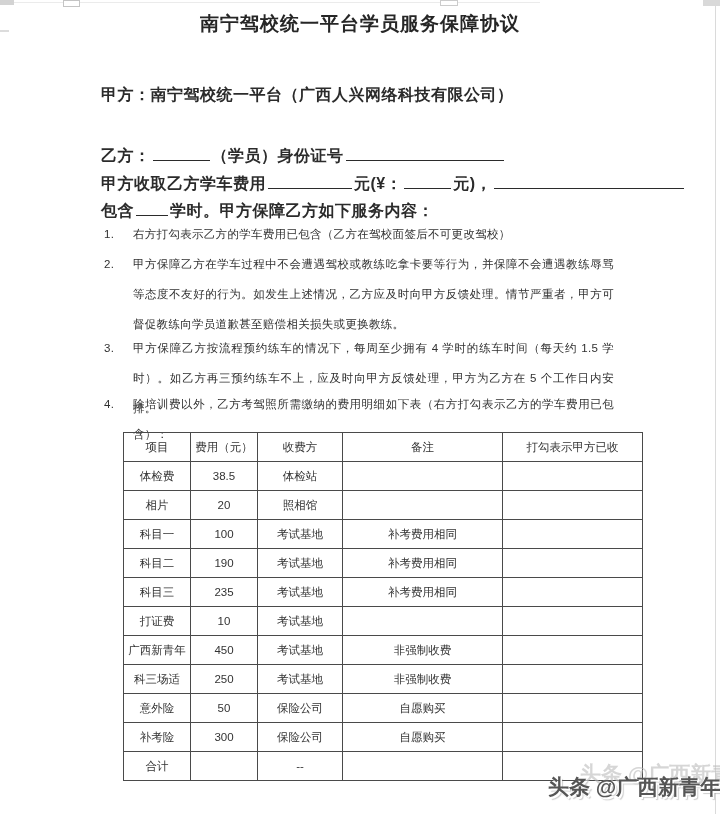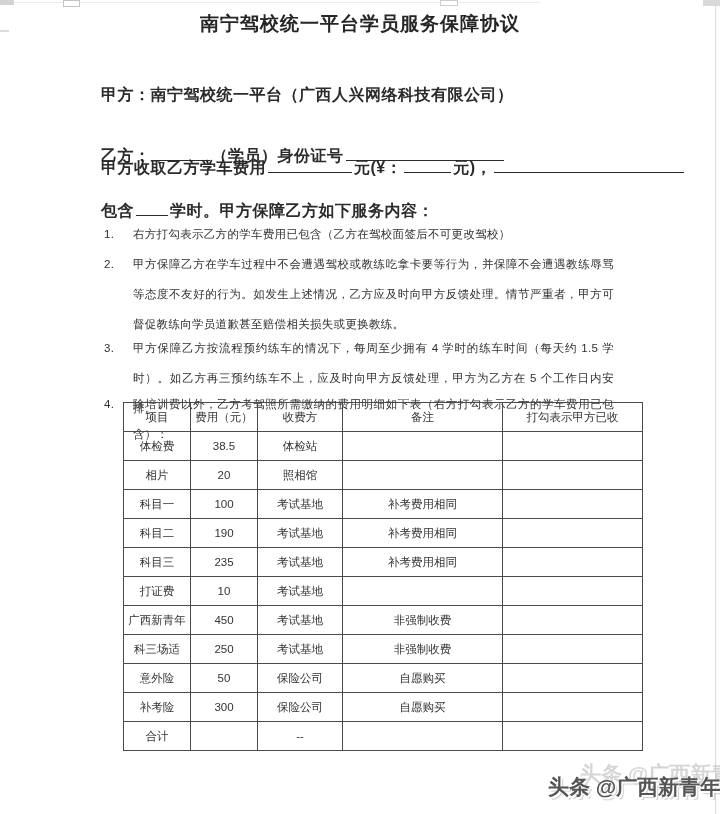--- a/index.html
+++ b/index.html
@@ -20,38 +20,38 @@
   .title{
     position:absolute;top:11px;left:0;width:100%;margin:0;text-align:center;
     font-size:19px;font-weight:bold;color:#262626;letter-spacing:1px;
   }
   .line{
     position:absolute;left:101px;font-size:16px;line-height:14px;
     font-weight:600;color:#2b2b2b;white-space:nowrap;letter-spacing:0.5px;
   }
   .l-party-a{top:88px;}
   .l-party-b{top:148px;}
-  .l-fee{top:160px;}
+  .l-fee{top:176px;}
   .l-hours{top:203px;}
   .blank{
     display:inline-block;border-bottom:1px solid #2b2b2b;height:12px;
     vertical-align:baseline;margin:0 2px;
   }
   .b57{width:57px}.b158{width:158px}.b84{width:84px}.b47{width:47px}.b190{width:190px}.b32{width:32px}
 
   .li{
     position:absolute;left:104px;width:510px;display:flex;
     font-size:11.5px;color:#303030;letter-spacing:0.3px;
   }
   .li .num{width:29px;flex:none;line-height:30px;}
   .li .txt{flex:1;line-height:30px;text-align:justify;}
   .li1{top:219px;}.li2{top:249px;}.li3{top:333px;}.li4{top:389px;}
 
   table.fees{
-    position:absolute;left:123px;top:402px;width:494px;
+    position:absolute;left:123px;top:432px;width:494px;
     border-collapse:collapse;table-layout:fixed;
   }
   table.fees td,table.fees th{
     border:1px solid #4a4a4a;height:28px;padding:0 2px;
     font-size:11.5px;font-weight:normal;color:#333333;text-align:center;
     vertical-align:middle;overflow:hidden;white-space:nowrap;
   }
   .c1{width:62px}.c2{width:62px}.c3{width:80px}.c4{width:155px}.c5{width:135px}
   td.red-note{color:#a93b34;font-weight:600;}
 

